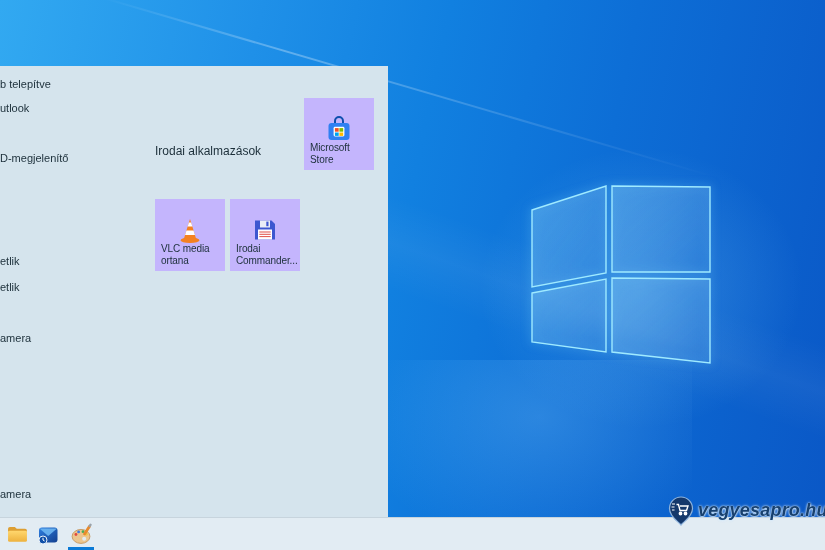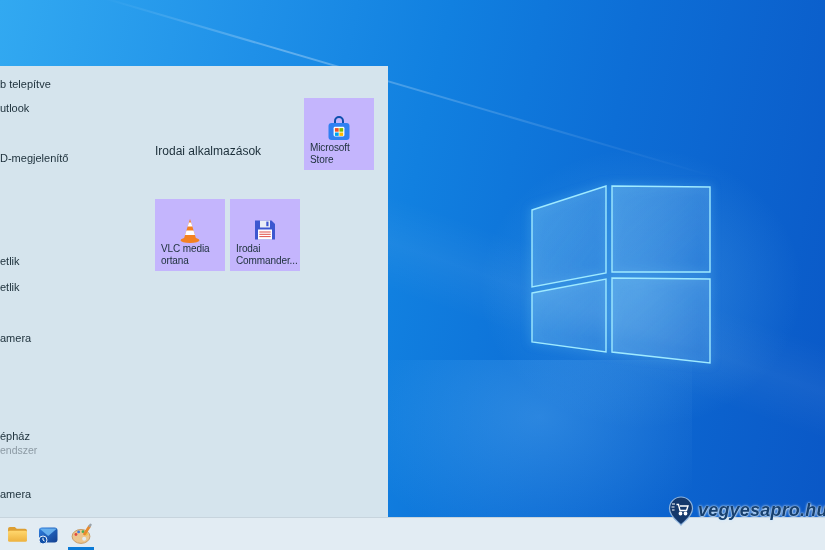--- a/index.html
+++ b/index.html
@@ -86,24 +86,20 @@
       <span class="lbl">D-megjelenítő</span>
     </div>
     <div class="app-row" style="top:189px">
       <span class="lbl">etlik</span>
     </div>
     <div class="app-row" style="top:215px">
       <span class="lbl">etlik</span>
     </div>
     <div class="app-row" style="top:266px">
       <span class="lbl">amera</span>
-    </div>
-    <div class="app-row" style="top:364px;height:30px">
-      <span class="lbl">épház</span>
-      <span class="sub">endszer</span>
     </div>
     <div class="app-row" style="top:422px">
       <span class="lbl">amera</span>
     </div>
 
     <div class="group-header">Irodai alkalmazások</div>
 
 
     <div class="tile" style="left:304px;top:32px">
       <svg class="ticon" width="30" height="30" viewBox="0 0 30 30">

